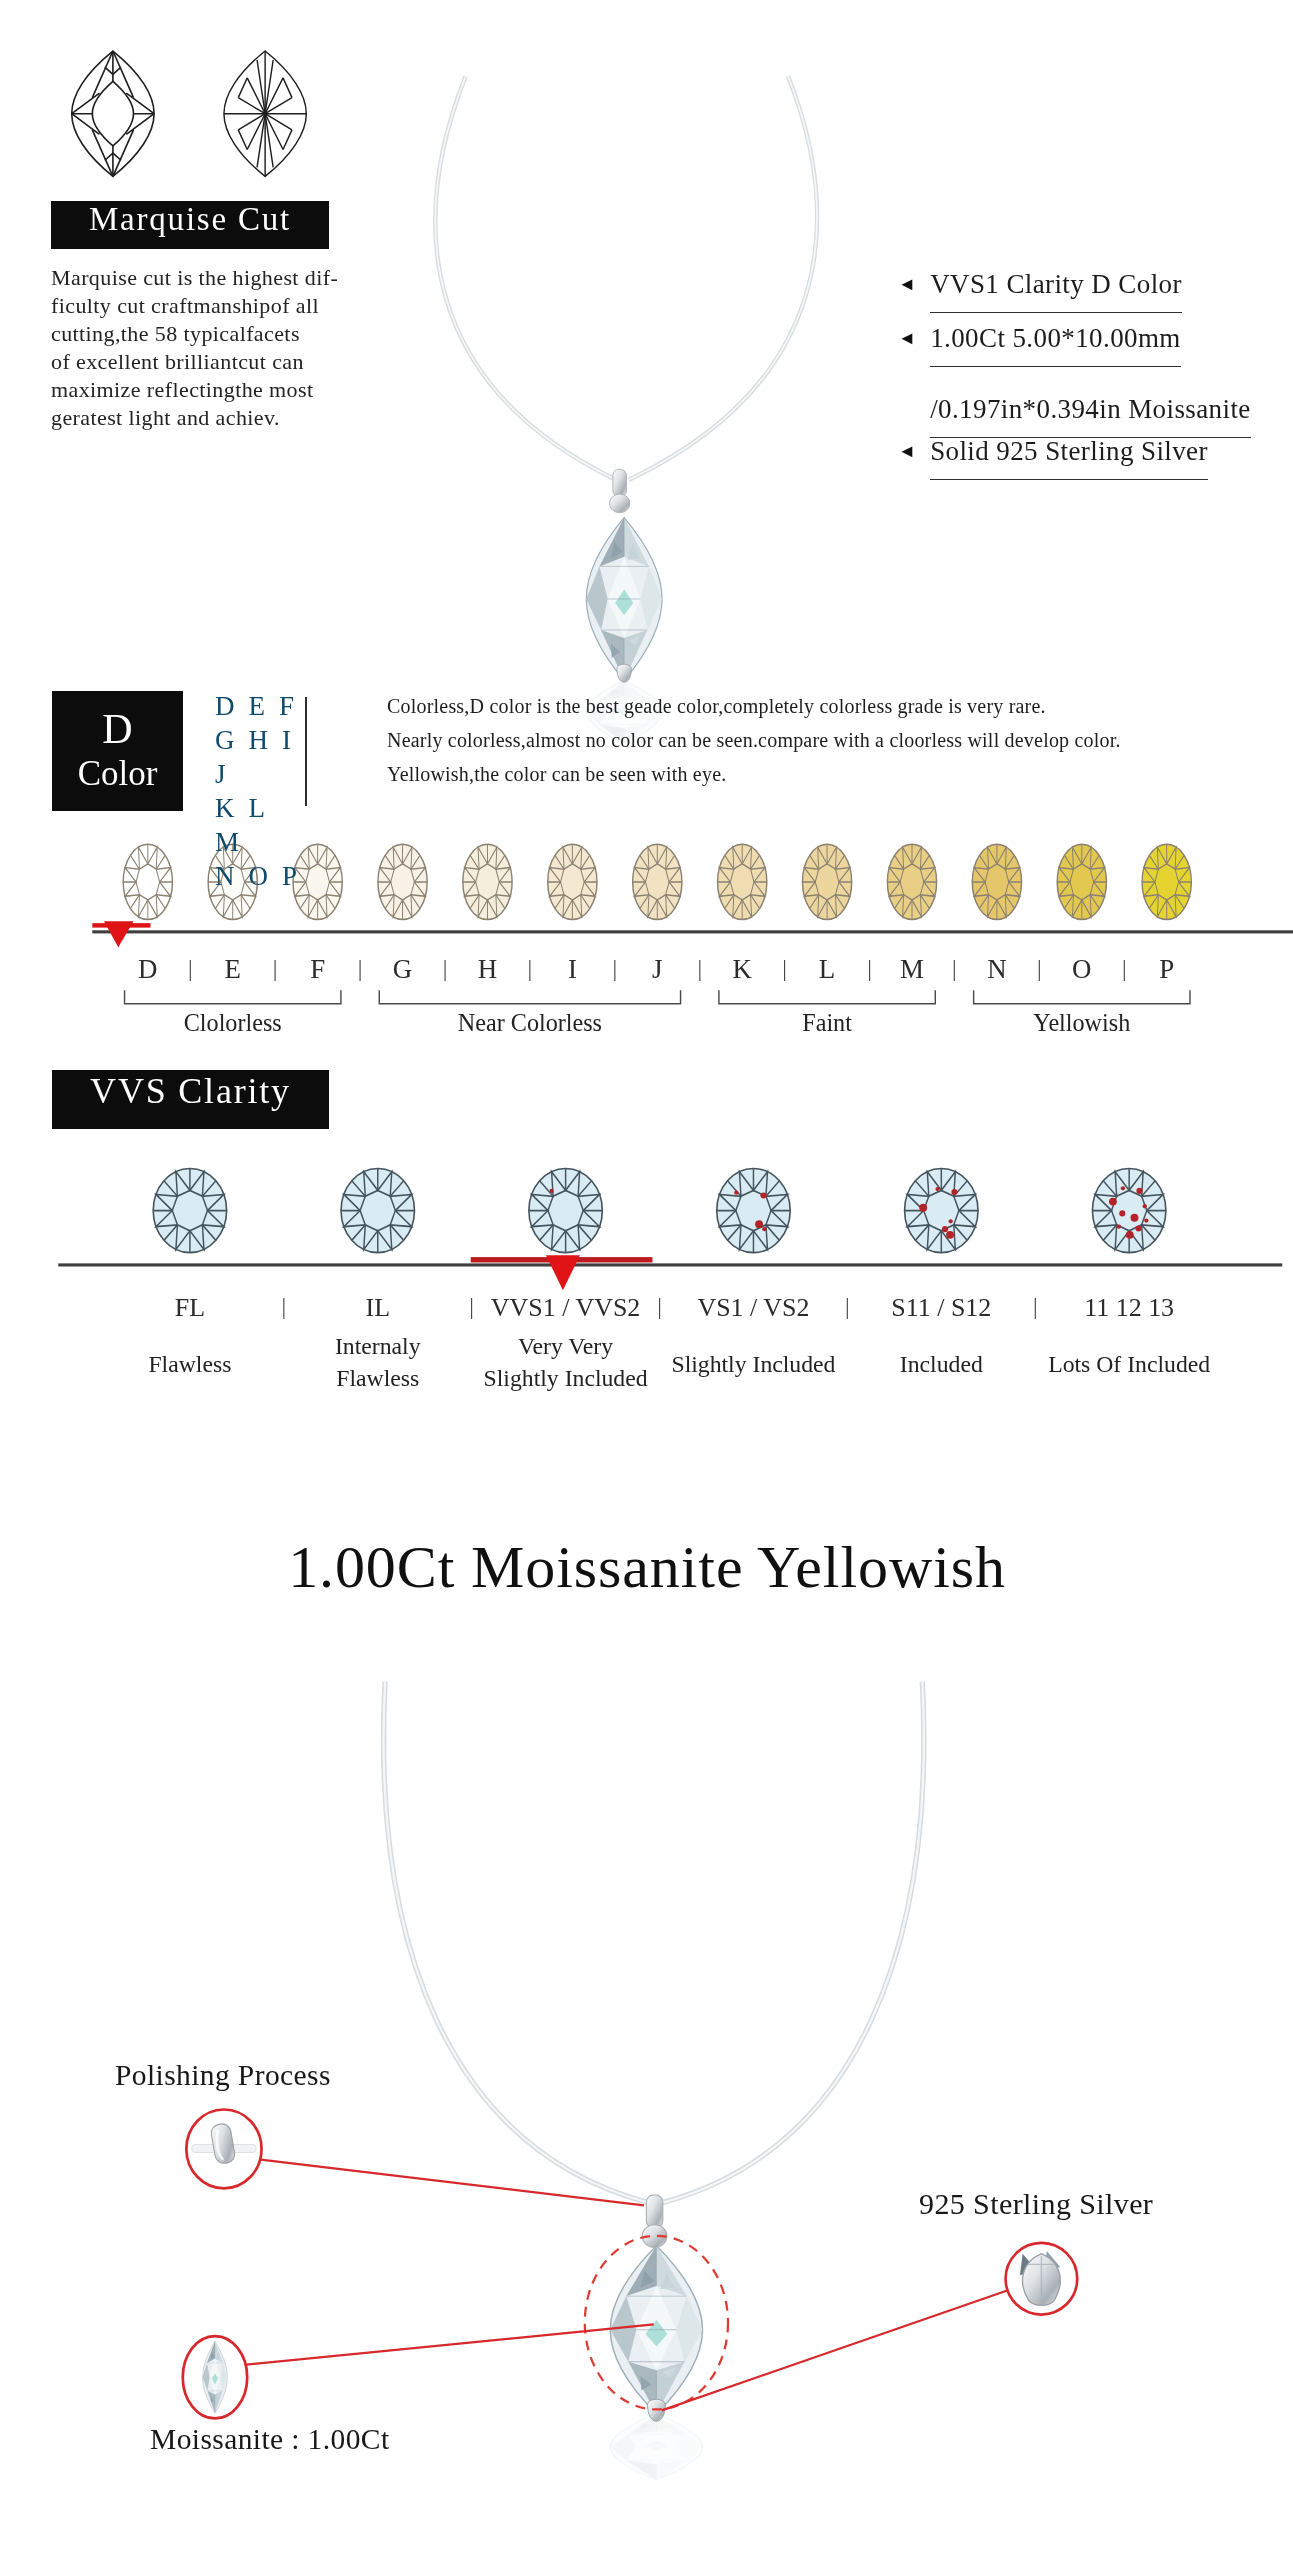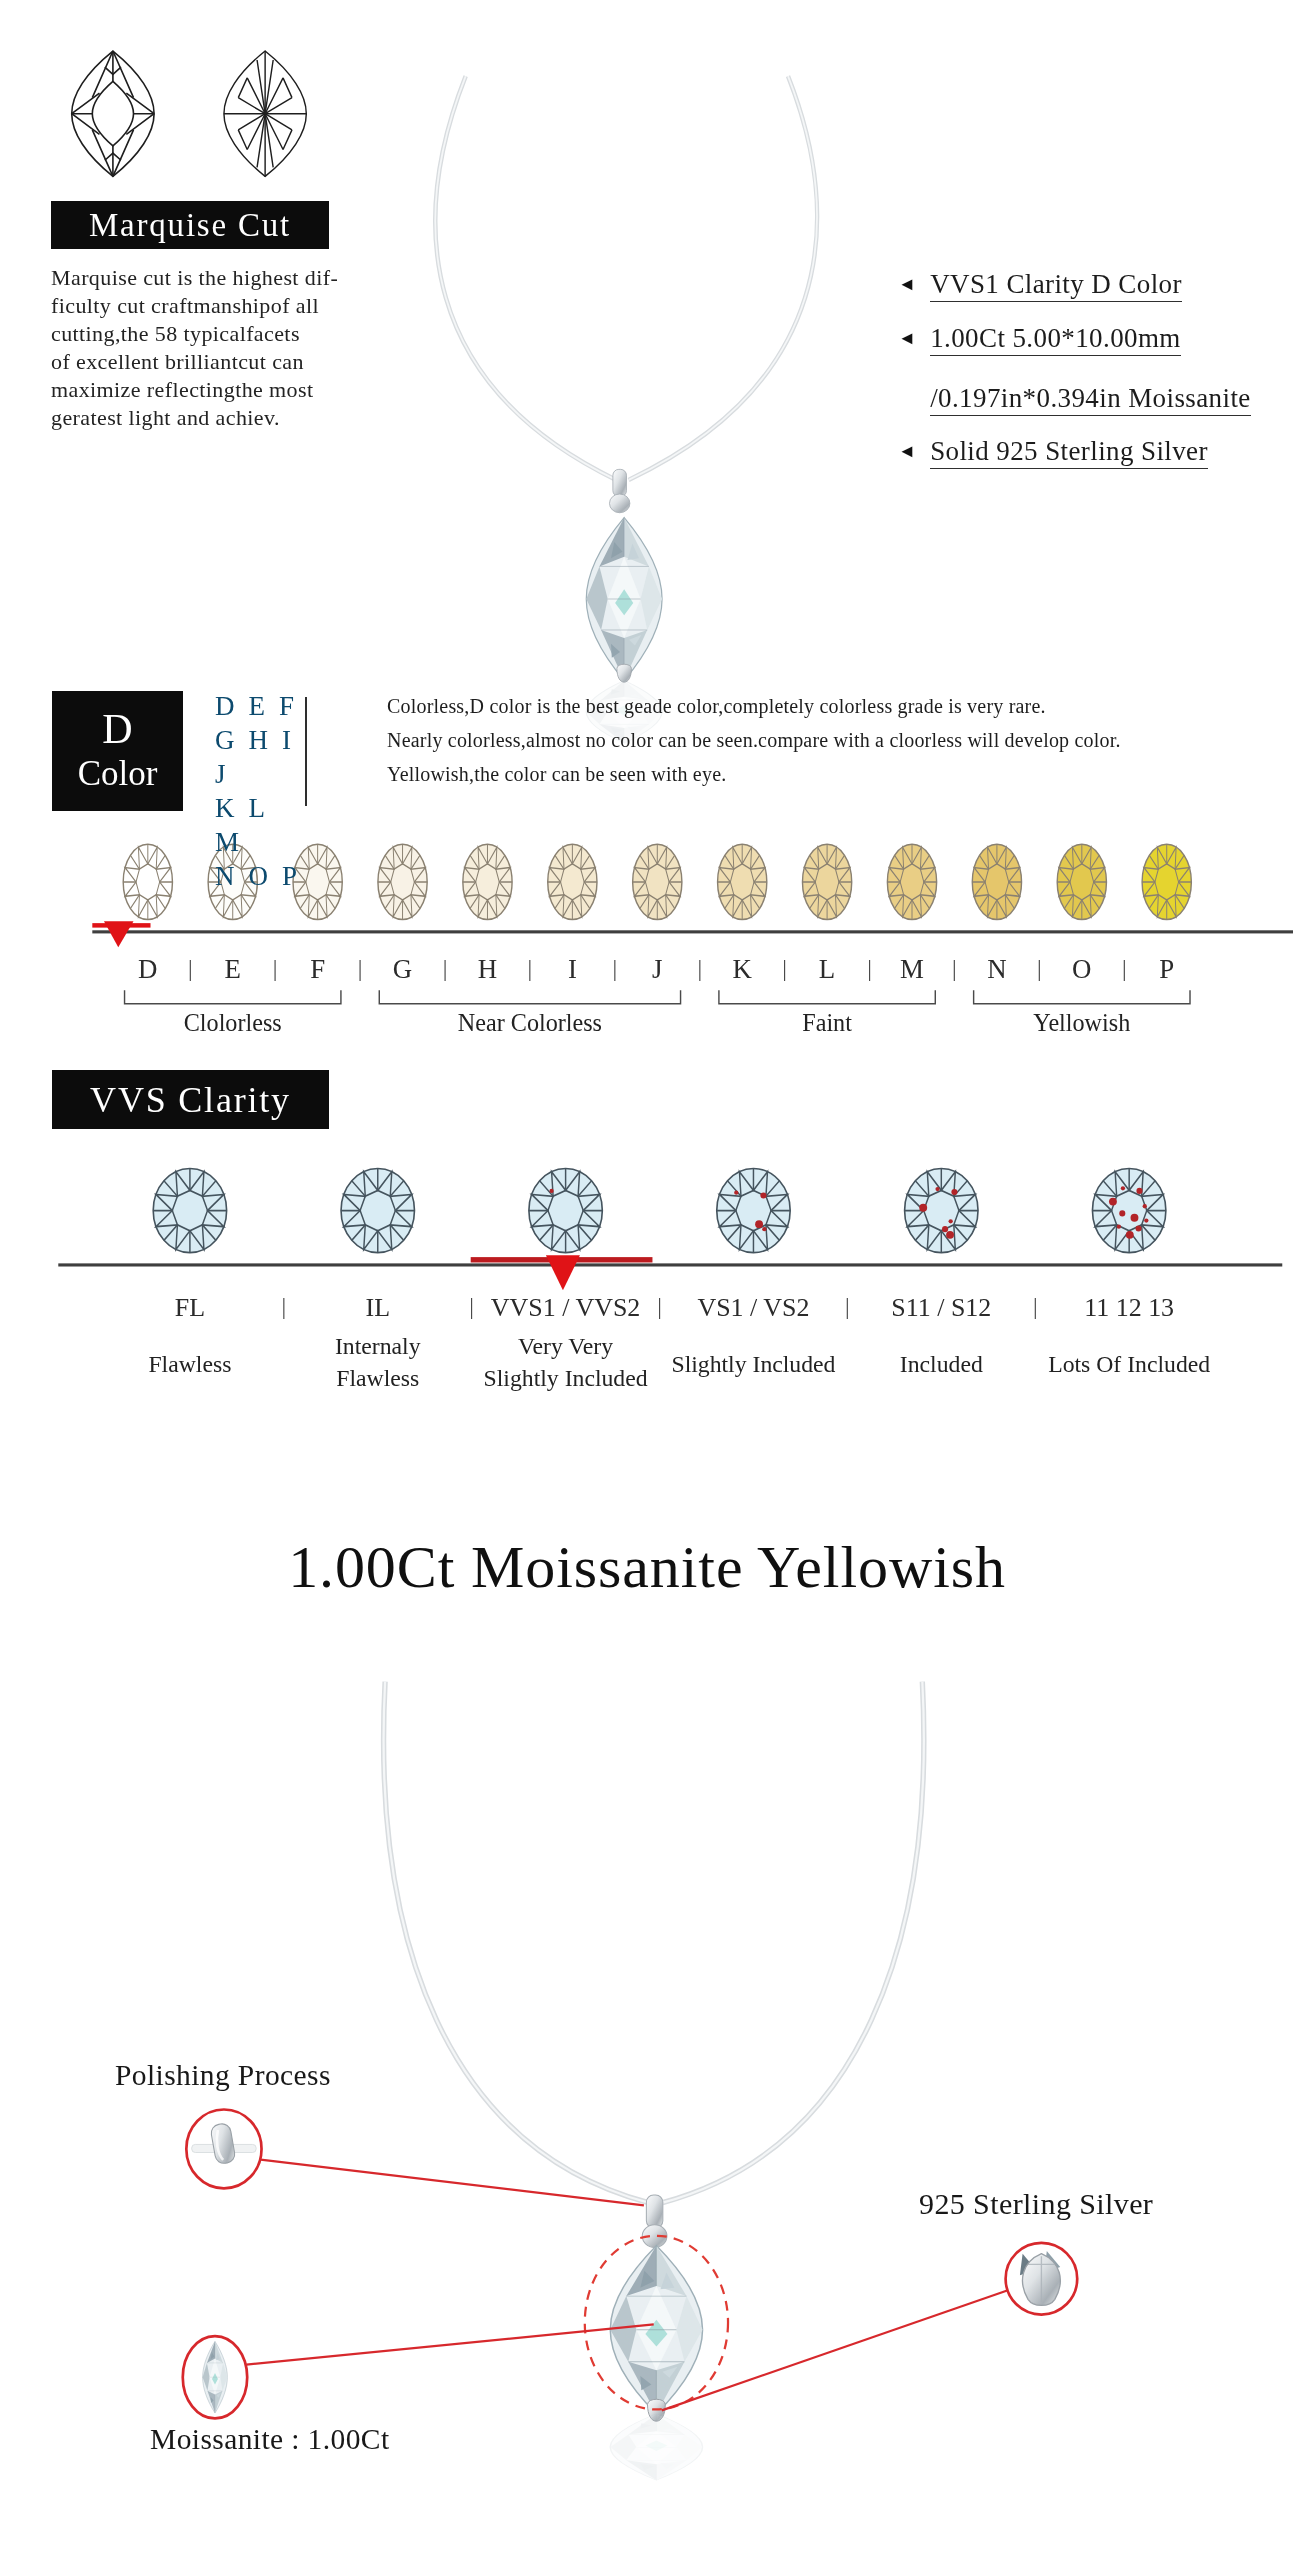--- a/index.html
+++ b/index.html
@@ -4,36 +4,36 @@
 <style>
   html,body{margin:0;padding:0;}
   body{
     width:1294px;height:2576px;position:relative;background:#ffffff;
     font-family:"Liberation Serif", serif;color:#1f1f1f;overflow:hidden;
   }
   svg.art{position:absolute;left:0;top:0;z-index:1;}
   svg text{font-family:"Liberation Serif", serif;}
   .txt{position:absolute;z-index:2;}
   .banner{
-    background:#0c0c0c;color:#ffffff;display:flex;align-items:center;justify-content:center;
+    background:#0c0c0c;color:#ffffff;display:flex;align-items:flex-start;justify-content:center;
     letter-spacing:1.8px;z-index:2;position:absolute;
   }
   #banner-marquise{left:51px;top:201px;width:278px;height:48px;font-size:33px;}
   #banner-clarity{left:52px;top:1070px;width:277px;height:59px;font-size:36px;}
   #marquise-paragraph{
     left:51px;top:264px;width:331px;font-size:22px;line-height:28px;
     white-space:pre-line;letter-spacing:0.4px;color:#232323;
   }
   #bullet-list{left:898px;top:269px;width:376px;list-style:none;margin:0;padding:0;}
   .bullet{position:absolute;left:0;display:flex;align-items:flex-start;}
   .bullet .arrow{font-size:18px;margin-right:14.3px;transform:translateY(5.4px);color:#111;}
   .bullet .lines{display:flex;flex-direction:column;gap:27px;}
   .bullet .u{
     display:inline-block;font-size:27px;letter-spacing:0.4px;color:#1c1c1c;
-    border-bottom:1.4px solid #2f2f2f;padding-bottom:1px;align-self:flex-start;
+    border-bottom:1.4px solid #2f2f2f;padding-bottom:12px;align-self:flex-start;
   }
   .bullet .u:empty{display:none;}
   #bullet-0{top:0;} #bullet-1{top:54px;} #bullet-2{top:167px;}
   #dcolor-box{
     left:52px;top:691px;width:131px;height:120px;background:#0c0c0c;color:#fff;
     display:flex;flex-direction:column;align-items:center;justify-content:center;gap:7.2px;z-index:2;position:absolute;
   }
   #dcolor-box .l1{font-size:42px;line-height:38px;}
   #dcolor-box .l2{font-size:35px;line-height:36px;}
   .dc-letters{left:215px;width:90px;font-size:27px;letter-spacing:3.6px;line-height:34px;color:#0c4a6e;}

